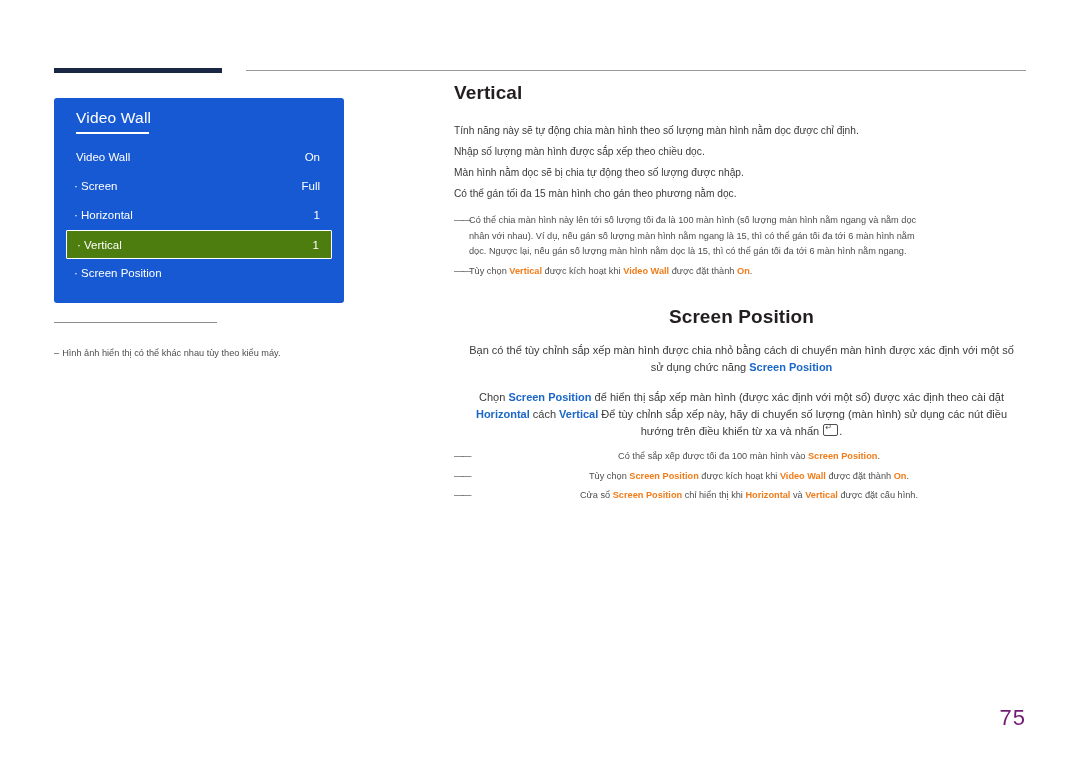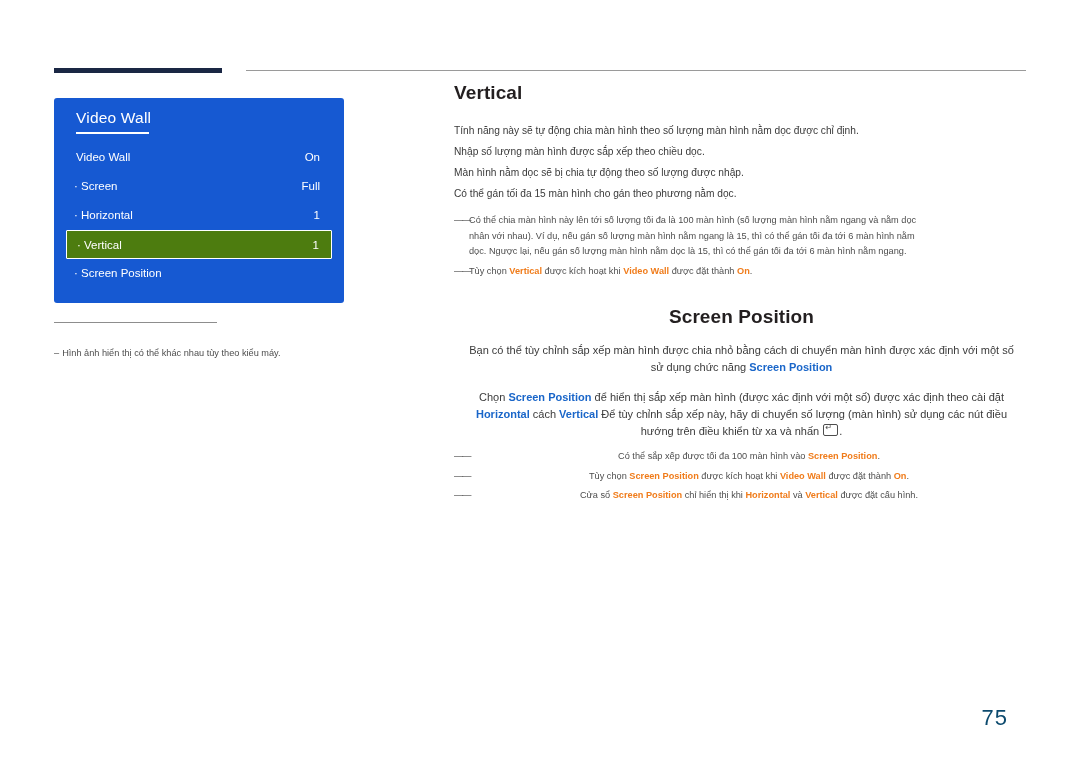--- a/index.html
+++ b/index.html
@@ -193,24 +193,24 @@
     position: absolute;
     left: 1px;
     top: -3px;
     font-size: 8px;
     color: #4d4d4d;
     line-height: 12px;
   }
 
   .pageno {
     position: absolute;
-    right: 72px;
+    right: 54px;
     top: 705px;
     font-size: 22px;
-    color: #0c4a6e;
+    color: #701a75;
     letter-spacing: 1px;
   }
 </style>
 </head>
 <body>
 
 <div class="page">
 
   <div class="rule-dark"></div>
   <div class="rule-light"></div>

